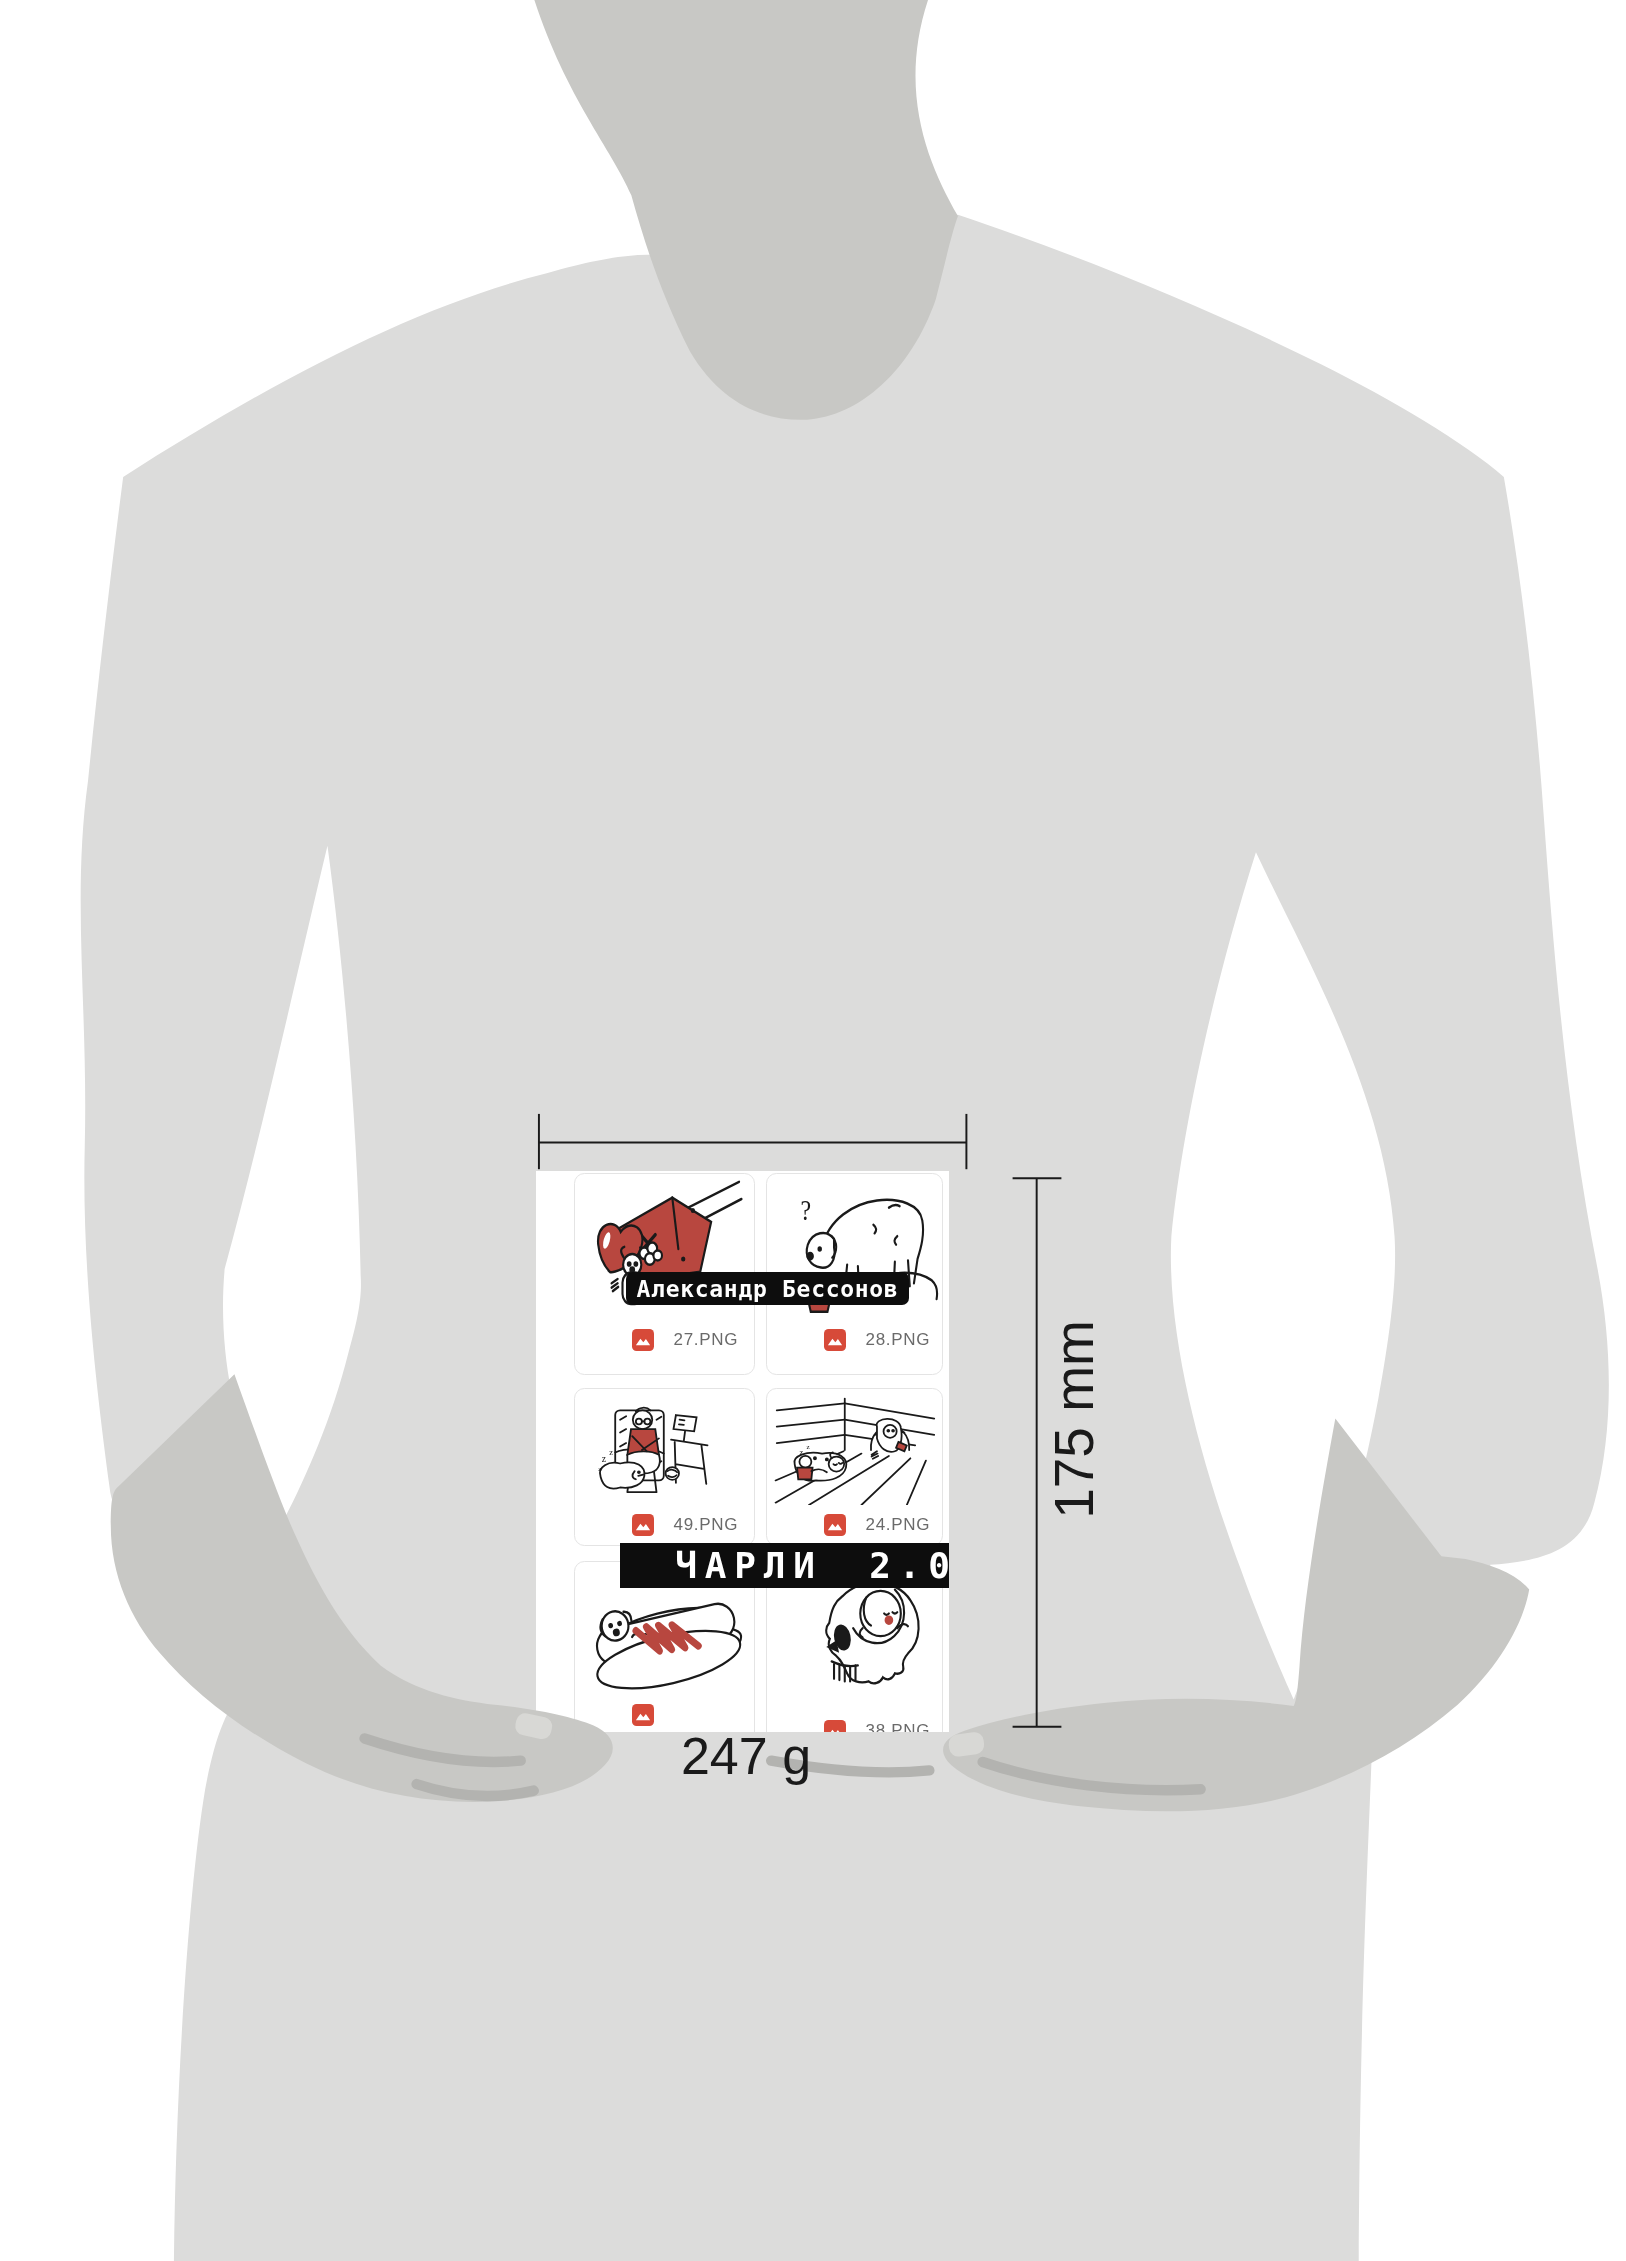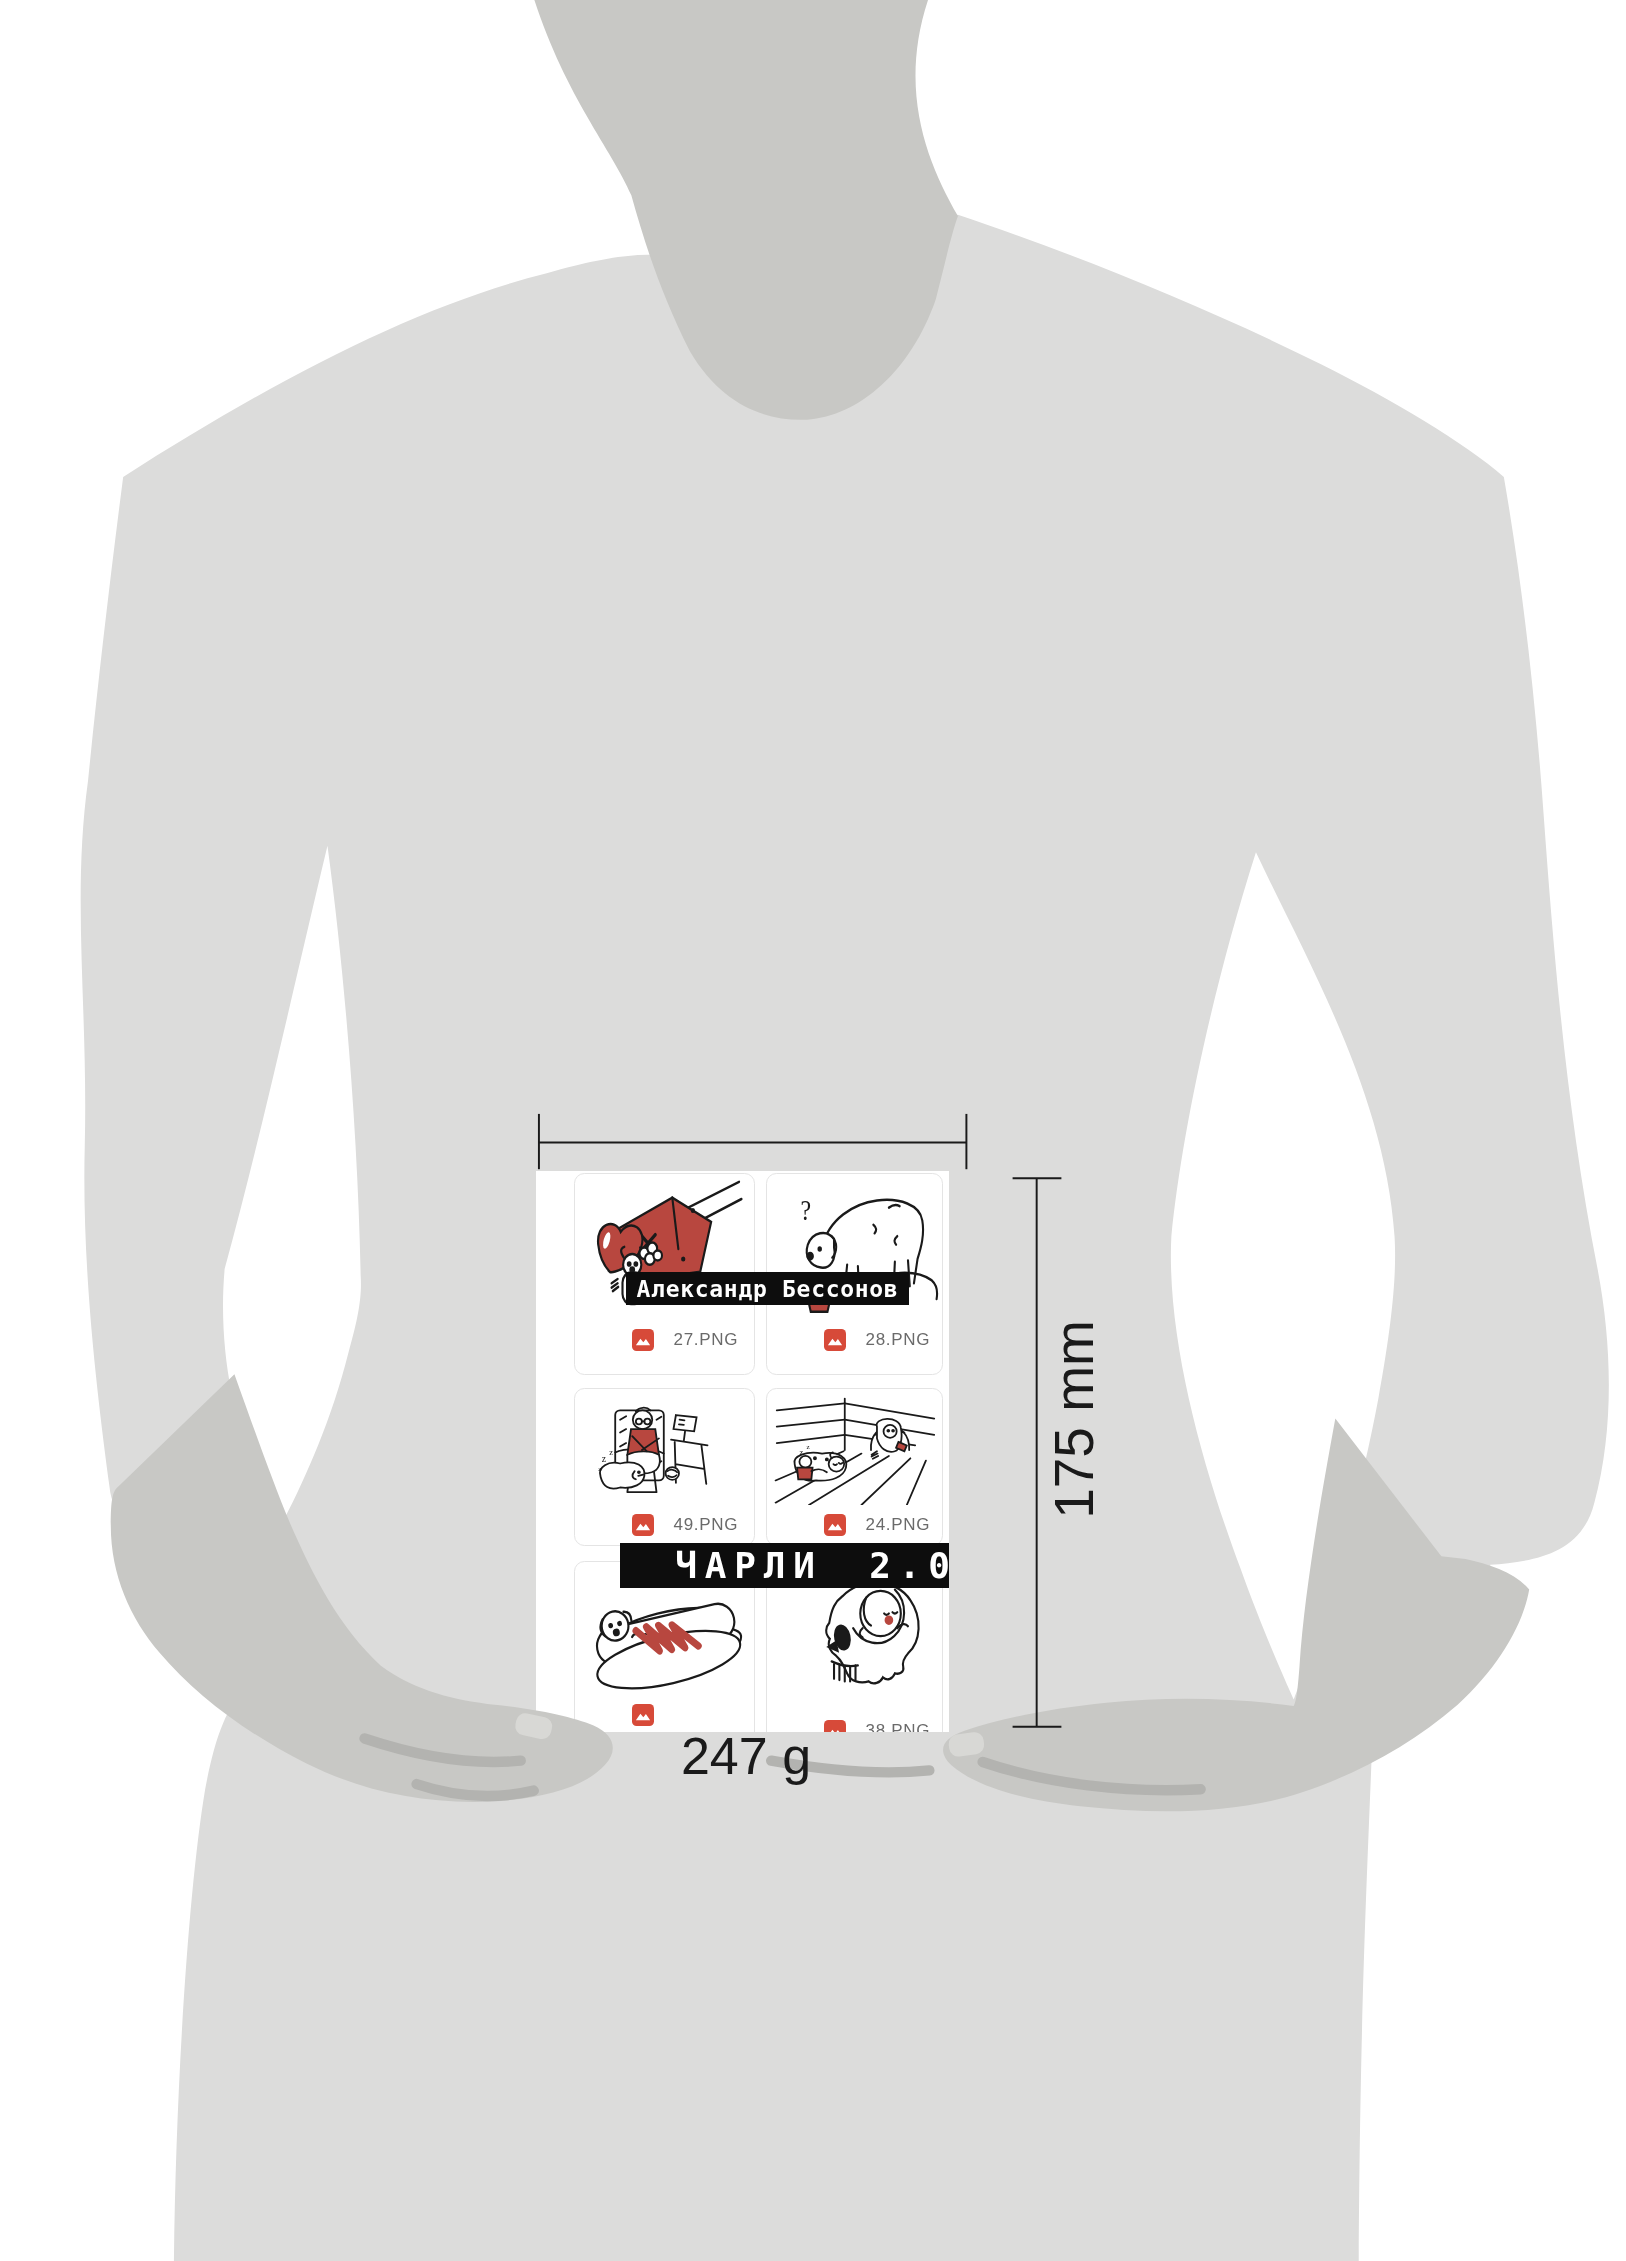--- a/index.html
+++ b/index.html
@@ -8,21 +8,21 @@
   .stage svg.layer{position:absolute;left:0;top:0;}
   
   .book{position:absolute;left:536px;top:1171px;width:413px;height:561px;background:#fff;
         overflow:hidden;z-index:2;}
   .card{position:absolute;background:#fff;border:1.3px solid #e4e4e4;border-radius:10.4px;box-sizing:border-box;}
   .panel{position:absolute;left:5.2px;right:5.2px;top:5.2px;}
   .file-row{position:absolute;left:13px;height:22px;display:flex;align-items:center;padding-left:44px;}
   .file-row .fname{margin-left:19.5px;font-size:17px;letter-spacing:0.7px;color:#6a6a6a;}
   .banner{position:absolute;background:#0d0d0d;color:#fff;display:flex;align-items:center;justify-content:center;
           font-family:"DejaVu Sans Mono","Liberation Mono",monospace;font-weight:bold;white-space:nowrap;z-index:5;}
-  .banner.author{left:90px;top:101px;width:283px;height:33px;font-size:23px;letter-spacing:0.7px;}
+  .banner.author{left:90px;top:101px;width:283px;height:33px;font-size:23px;letter-spacing:0.7px;border-radius:7px;}
   .banner.title{left:84px;top:372px;width:301px;height:45px;font-size:36px;letter-spacing:7.8px;word-spacing:17px;padding-left:46px;}
   
   .dim-label{position:absolute;color:#1a1a1a;text-align:center;z-index:6;}
   .dim-w{left:622px;top:1068px;width:260px;font-size:55px;}
   .dim-h{left:936px;top:1395px;width:260px;height:49px;font-size:55px;transform:rotate(-90deg);}
   .dim-g{left:616px;top:1726px;width:260px;font-size:52px;}
   .fg{z-index:4;}
   .bg{z-index:0;}
 </style>
 </head>

